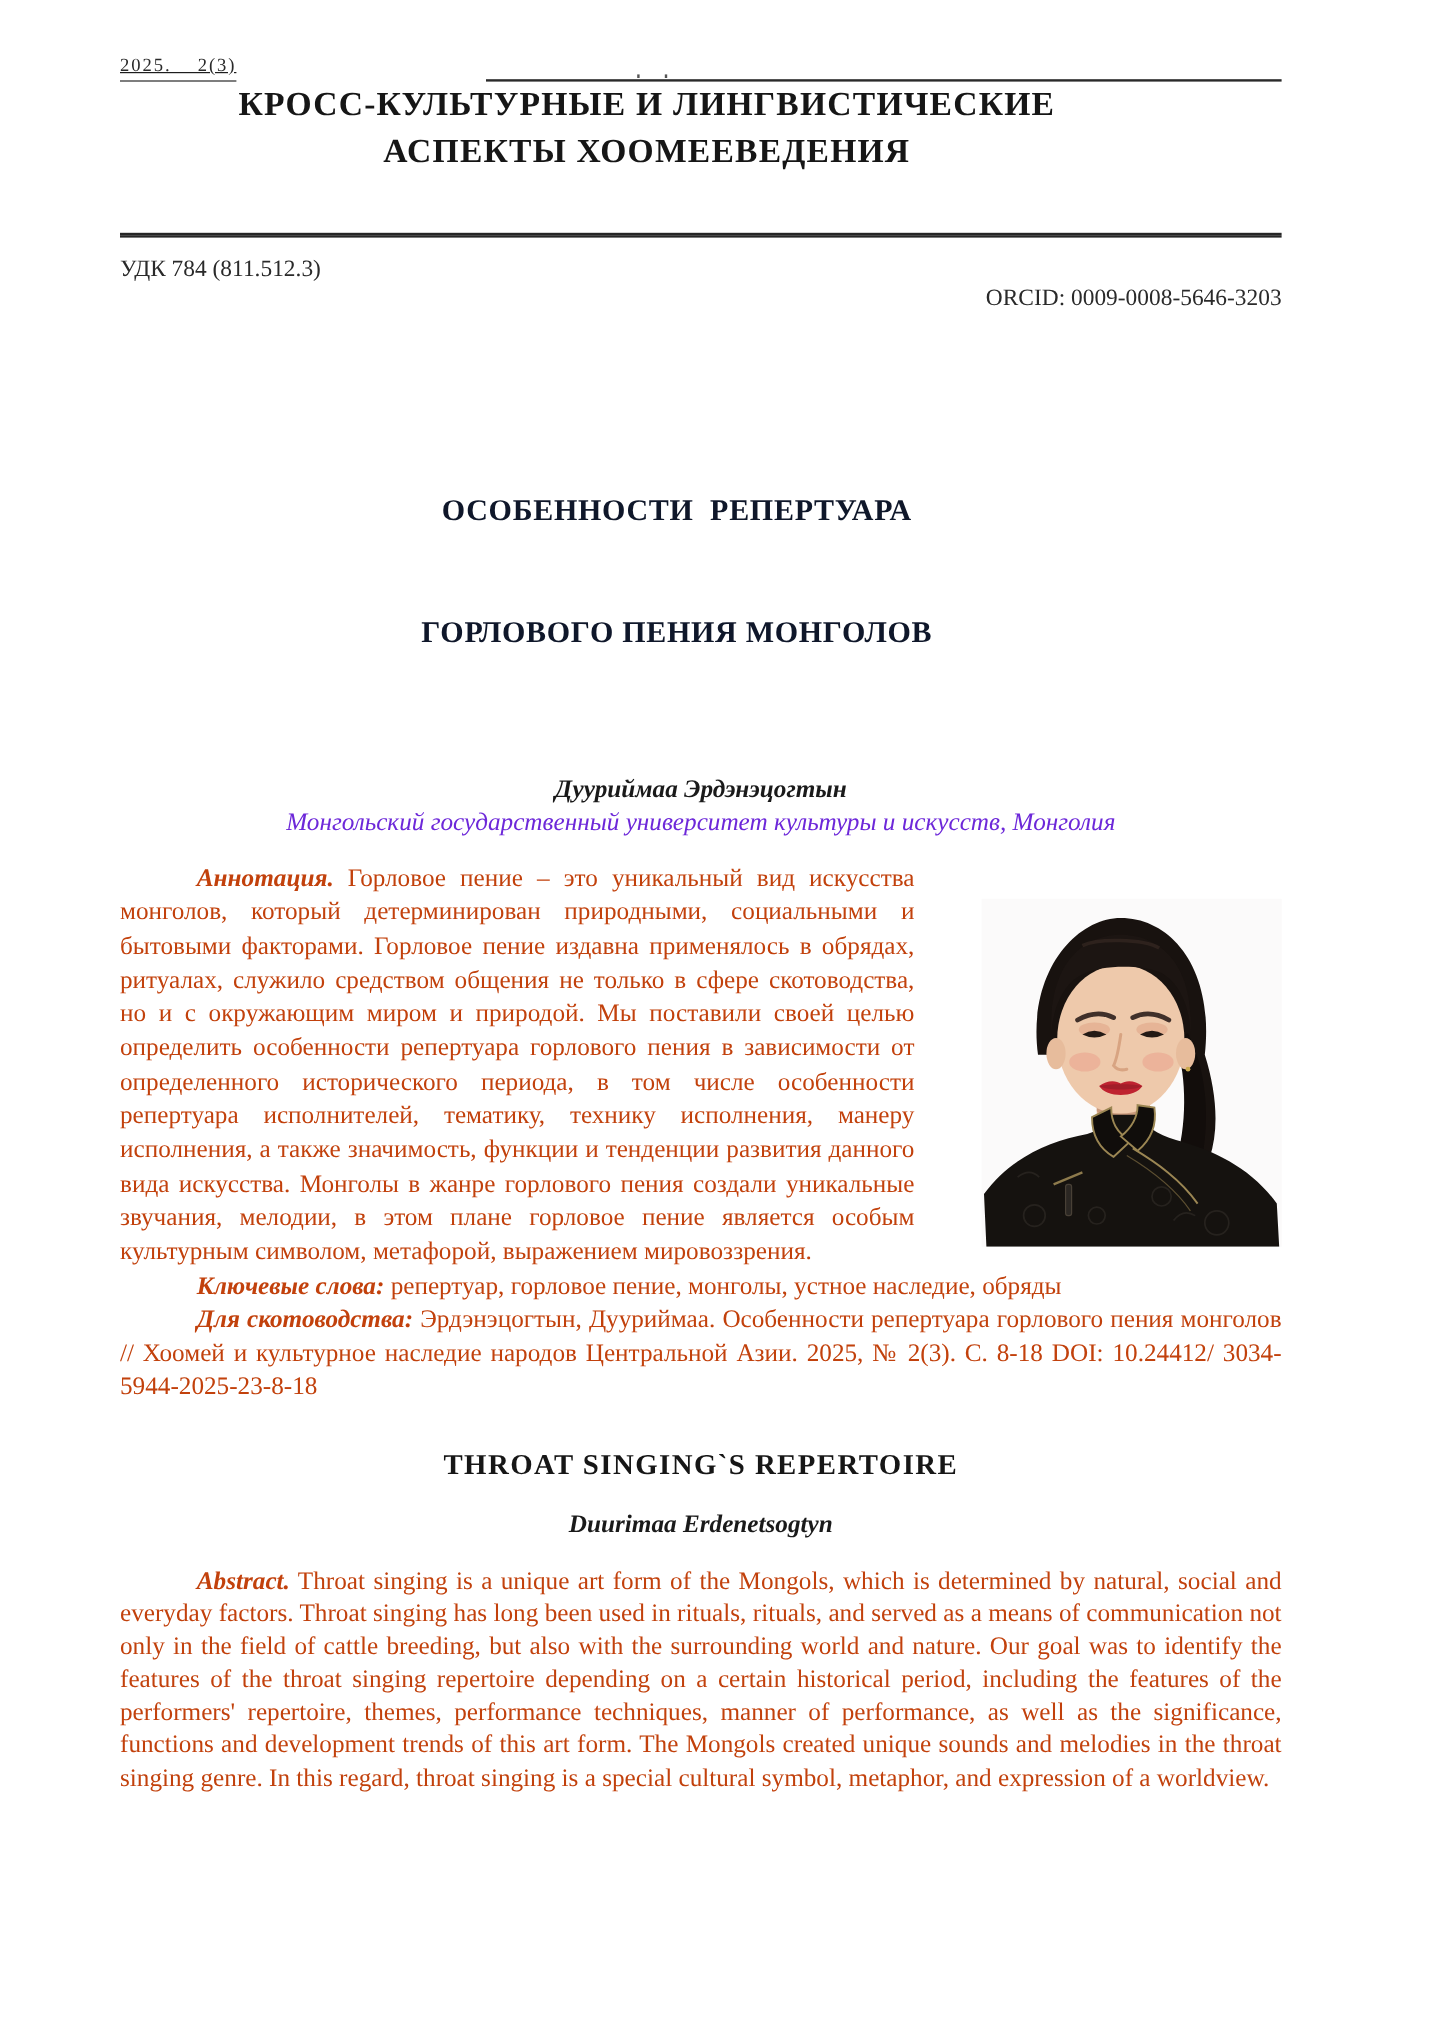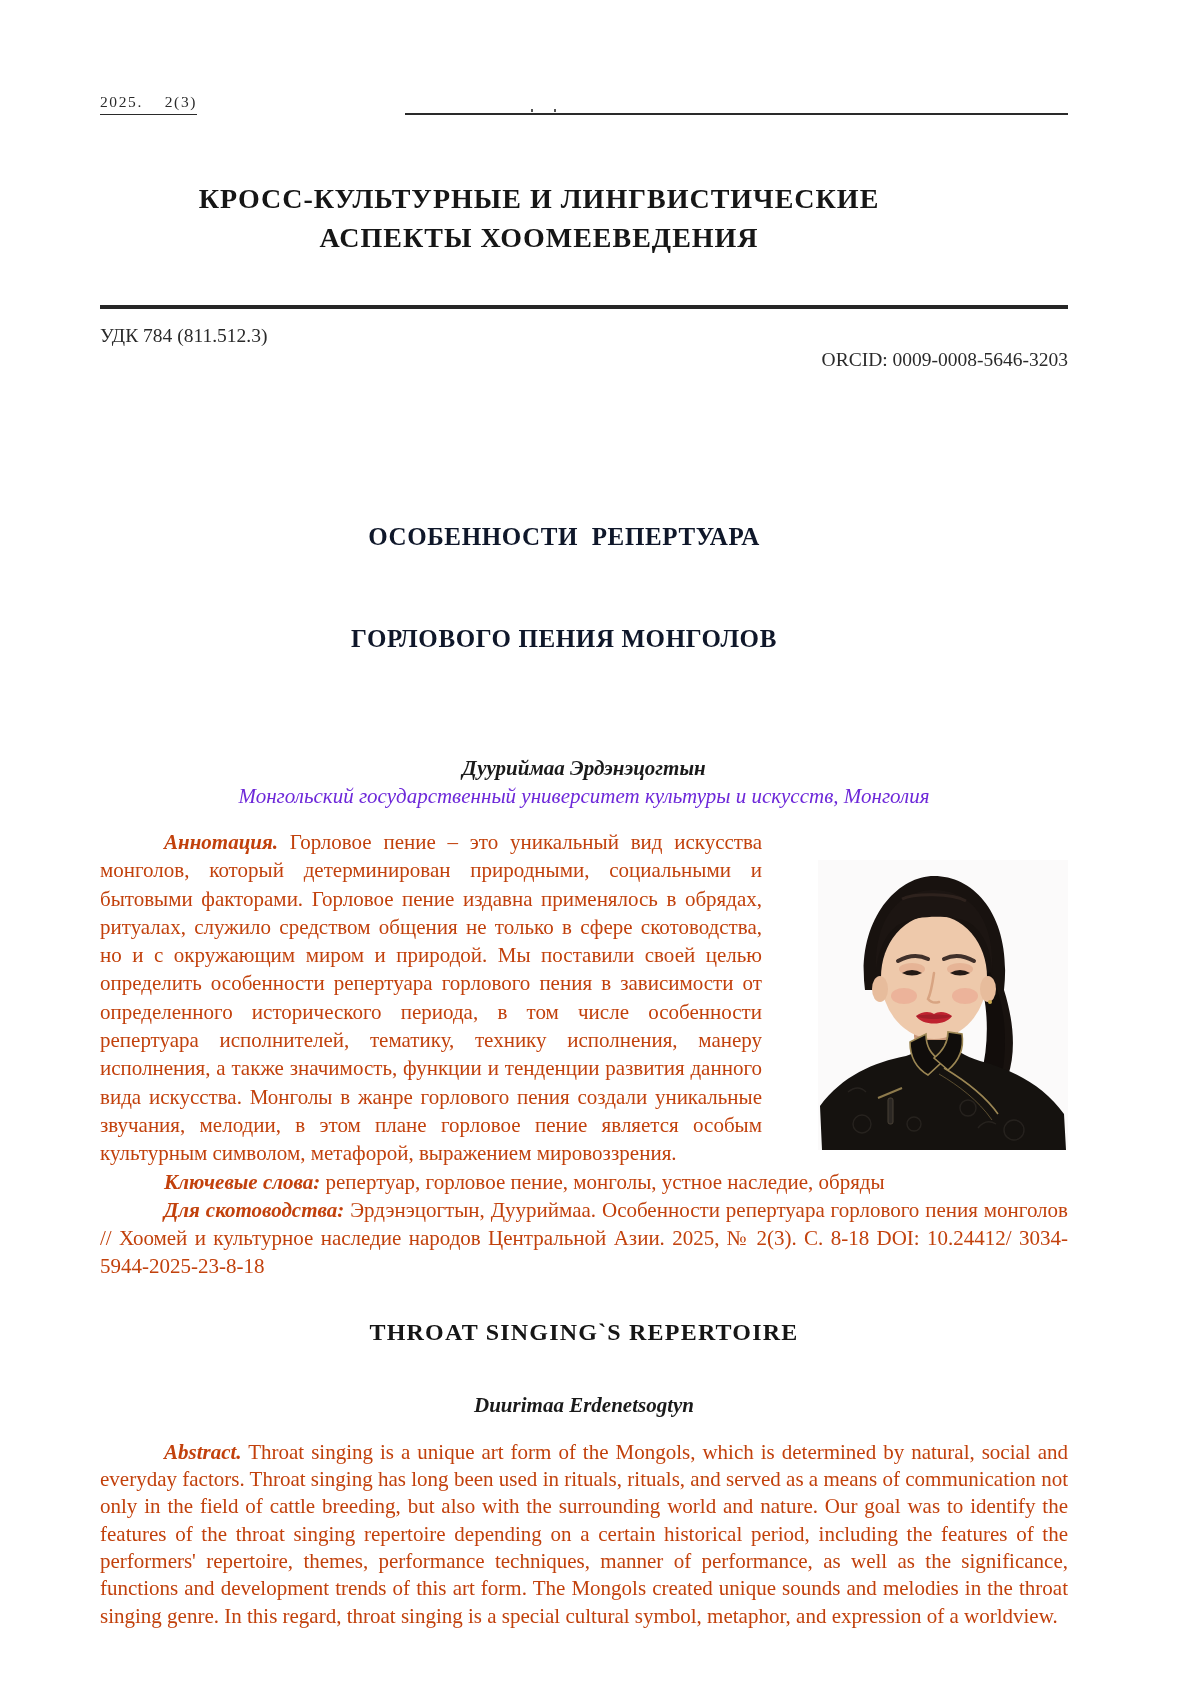--- a/index.html
+++ b/index.html
@@ -11,23 +11,24 @@
     margin: 0 auto;
     background: #ffffff;
     color: #1d1d1d;
     font-family: "Liberation Serif", "DejaVu Serif", serif;
     overflow: hidden;
   }
   .content { padding: 0 132px 0 100px; }
 
   
   .running-header {
-    padding-top: 93px;
+    padding-top: 46px;
     display: flex;
     align-items: flex-end;
+    text-decoration: underline;
   }
   .issue {
     font-size: 15.5px;
     letter-spacing: 1.6px;
     white-space: pre;
     color: #2a2a2a;
     border-bottom: 1.6px solid #2a2a2a;
     padding-bottom: 3px;
   }
   .header-rule {
@@ -42,21 +43,20 @@
     left: 126px;
     bottom: 1px;
     width: 2px;
     height: 3px;
     background: #555;
     box-shadow: 23px 0 0 #555;
   }
 
   
   .section-heading {
-    margin-top: 64px;
     text-align: center;
     transform: translateX(-45px);
     font-weight: bold;
     font-size: 28px;
     line-height: 39px;
     letter-spacing: 1px;
     color: #161616;
   }
 
   .double-rule {
@@ -134,21 +134,21 @@
 
   .en-title {
     margin-top: 32px;
     text-align: center;
     font-weight: bold;
     font-size: 24px;
     line-height: 38px;
     letter-spacing: 1.2px;
     color: #161616;
   }
-  .en-author { margin-top: 40px; }
+  .en-author { margin-top: 16px; }
   .en-abstract {
     margin-top: 20px;
     text-indent: 64px;
     line-height: 27.3px;
   }
 </style>
 </head>
 <body>
 
 <div class="page">

